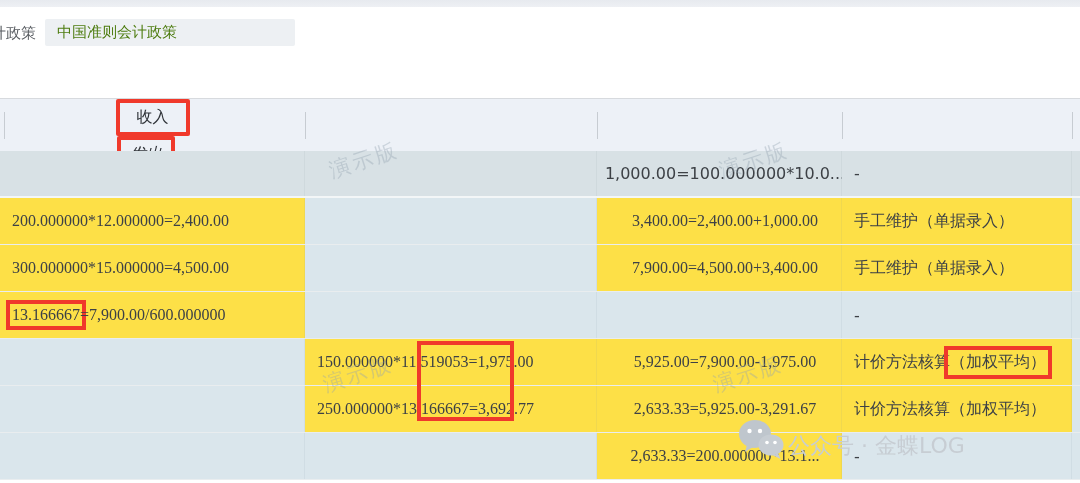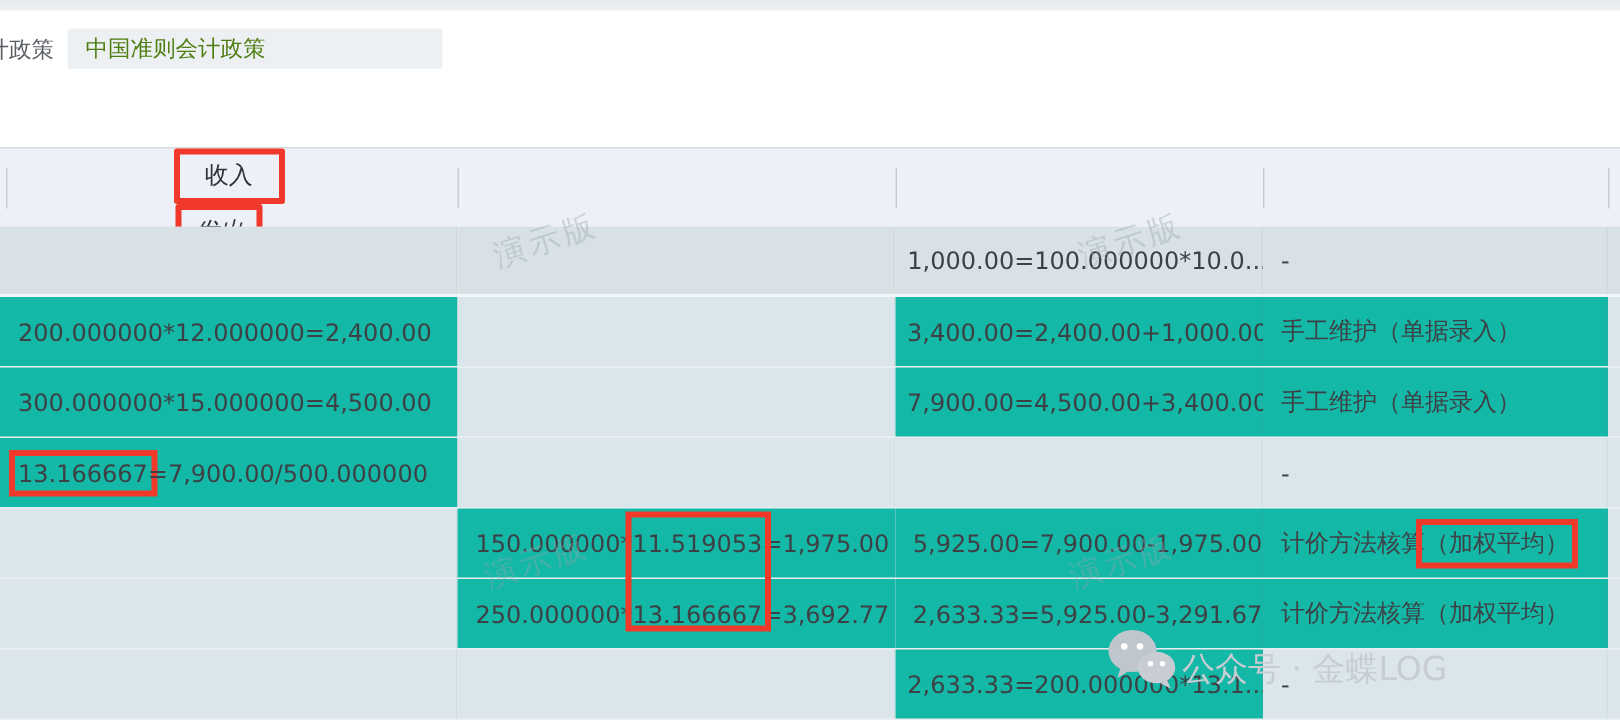--- a/index.html
+++ b/index.html
@@ -19,21 +19,21 @@
   .hdiv{position:absolute;top:13px;width:1px;height:27px;background:#c7ccd2;}
   .th-box{border:4px solid #f0392b;padding:4px 17px;border-radius:2px;}
   .th-box.narrow{padding:4px 9px;font-style:italic;}
   .tbody{position:absolute;left:0;top:151px;width:1080px;}
   .row{display:flex;height:47px;box-sizing:border-box;border-bottom:1px solid #e9edef;}
   .cell{box-sizing:border-box;padding-left:12px;display:flex;align-items:center;
     font-size:16px;color:#3d4146;white-space:nowrap;overflow:visible;
     border-right:1px solid rgba(130,150,160,0.10);}
   .c0{width:305px;}.c1{width:292px;}.c2{width:245px;justify-content:center;}.c3{width:230px;}
   .cstub{width:8px;padding-left:0;border-right:none;}
-  .cell.filled{background:#14b8a6;}
+  .cell.filled{background:#fde047;font-family:Liberation Serif, serif;}
   .cell.empty{background:#dae6ec;}
   .row.selected{border-bottom:2px solid #f3f6f7;}
   .row.selected .cell{background:#d8e1e5;}
   .mark{outline:4px solid #f0392b;outline-offset:2px;}
   .redbox-tall{position:absolute;left:417px;top:341px;width:97px;height:80px;
     border:4px solid #f0392b;box-sizing:border-box;z-index:6;}
   .demo-wm{position:absolute;color:rgba(148,163,176,0.38);font-size:21px;letter-spacing:3px;
     transform:rotate(-18deg);z-index:4;pointer-events:none;}
   .brand{position:absolute;left:737px;top:417px;display:flex;align-items:flex-end;gap:3px;
     color:#c7cdd3;font-size:22px;z-index:7;white-space:nowrap;}
@@ -91,21 +91,21 @@
     <div class="cell c1 empty"></div>
     <div class="cell c2 filled">7,900.00=4,500.00+3,400.00</div>
     <div class="cell c3 filled">手工维护（单据录入）</div>
     <div class="cell cstub empty"></div>
   </div>
 
   <div class="row">
     <div class="cell c0 filled">
         <span></span>
         <span class="mark">13.166667</span>
-        <span>=7,900.00/500.000000</span>
+        <span>=7,900.00/600.000000</span>
       </div>
     <div class="cell c1 empty"></div>
     <div class="cell c2 empty"></div>
     <div class="cell c3 empty">-</div>
     <div class="cell cstub empty"></div>
   </div>
 
   <div class="row">
     <div class="cell c0 empty"></div>
     <div class="cell c1 filled">150.000000*11.519053=1,975.00</div>

